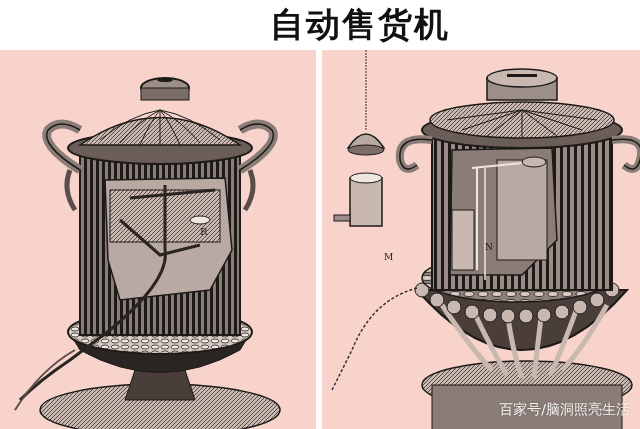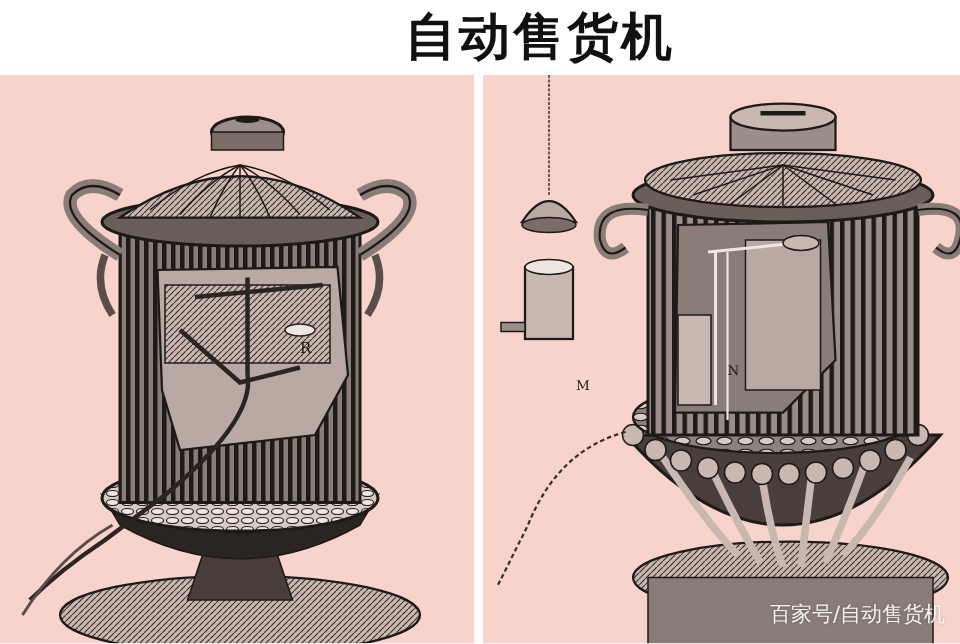--- a/index.html
+++ b/index.html
@@ -179,14 +179,14 @@
 
     <rect x="165" y="28" width="70" height="22" fill="#9c8e88" stroke="#1e1a18" stroke-width="1.5"></rect>
     <ellipse cx="200" cy="28" rx="35" ry="9" fill="#c9b8b0" stroke="#1e1a18" stroke-width="1.5"></ellipse>
     <rect x="185" y="24" width="30" height="3" fill="#1e1a18"></rect>
 
     <path d="M110 90 Q75 85 78 110 Q82 125 95 115" fill="none" stroke="#8a7c76" stroke-width="8"></path>
     <path d="M110 90 Q75 85 78 110 Q82 125 95 115" fill="none" stroke="#1e1a18" stroke-width="1.5"></path>
     <path d="M290 90 Q325 85 318 110 Q314 125 302 115" fill="none" stroke="#8a7c76" stroke-width="8"></path>
     <path d="M290 90 Q325 85 318 110 Q314 125 302 115" fill="none" stroke="#1e1a18" stroke-width="1.5"></path>
   </svg>
-  <div class="watermark">百家号/自动售货机</div>
+  <div class="watermark">百家号/脑洞照亮生活</div>
 </div>
 
 </body></html>

